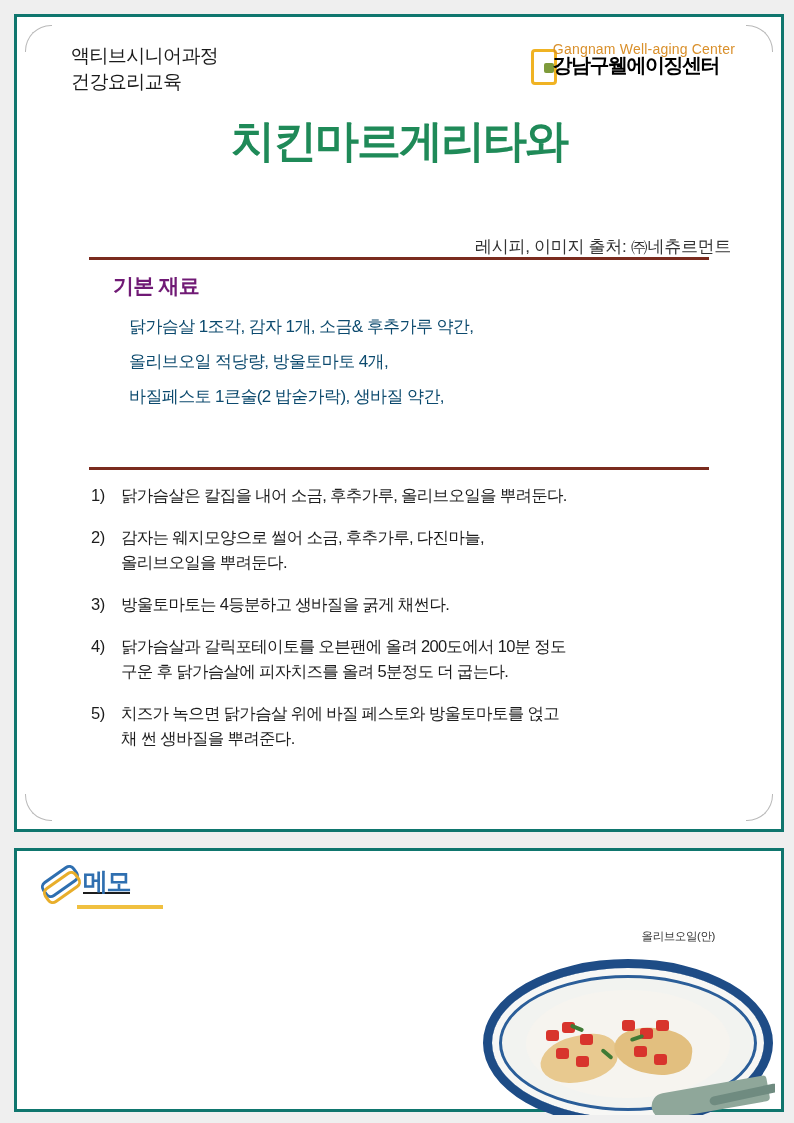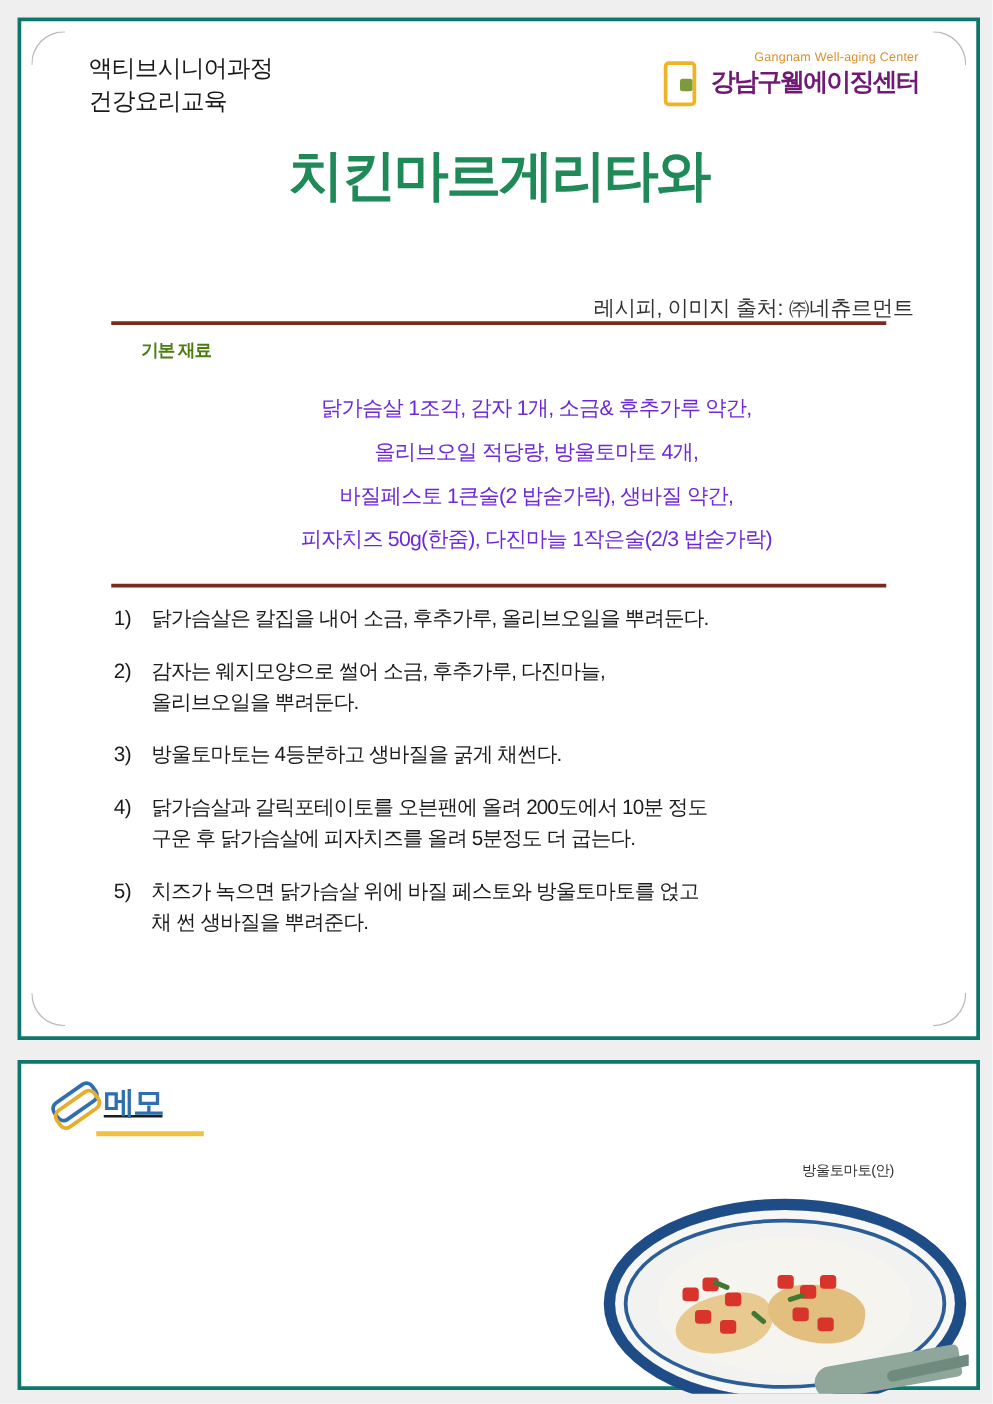--- a/index.html
+++ b/index.html
@@ -67,32 +67,32 @@
     position: absolute;
     right: 46px;
     top: 24px;
     width: 210px;
     height: 48px;
   }
   .logo-en {
     position: absolute;
     right: 0;
     top: 0;
-    font-size: 10px;
+    font-size: 14px;
     color: #d98f2a;
     letter-spacing: 0.2px;
     white-space: nowrap;
   }
   .logo-kr {
     position: absolute;
-    right: 0;
+    right: 16px;
     top: 11px;
     font-size: 20px;
     font-weight: 700;
-    color: #701a75;
+    color: #000000;
     letter-spacing: -1.5px;
     white-space: nowrap;
   }
   .logo-mark {
     position: absolute;
     left: 6px;
     top: 8px;
     width: 26px;
     height: 32px;
   }
@@ -140,36 +140,35 @@
     height: 3px;
     background: #7a2b1e;
   }
   .rule.top    { top: 240px; }
   .rule.bottom { top: 450px; }
 
   .ing-heading {
     position: absolute;
     left: 96px;
     top: 255px;
-    font-size: 14px;
+    font-size: 21px;
     font-weight: 700;
-    color: #4d7c0f;
+    color: #701a75;
     letter-spacing: -0.8px;
   }
   .ing-list {
     position: absolute;
     left: 112px;
     top: 292px;
     width: 600px;
     font-size: 17px;
     line-height: 35px;
     font-weight: 500;
     letter-spacing: -0.6px;
-    color: #6d28d9;
-    text-align: center;
+    color: #0c4a6e;
   }
 
   
   .steps {
     position: absolute;
     left: 74px;
     top: 466px;
     width: 660px;
   }
   .step {
@@ -341,21 +340,20 @@
   </div>
 
   <div class="source-line">레시피, 이미지 출처: ㈜네츄르먼트</div>
 
   <div class="rule top"></div>
   <div class="ing-heading">기본 재료</div>
   <div class="ing-list">
     <div>닭가슴살 1조각, 감자 1개, 소금&amp; 후추가루 약간,</div>
     <div>올리브오일 적당량, 방울토마토 4개,</div>
     <div>바질페스토 1큰술(2 밥숟가락), 생바질 약간,</div>
-    <div>피자치즈 50g(한줌), 다진마늘 1작은술(2/3 밥숟가락)</div>
   </div>
   <div class="rule bottom"></div>
 
   <div class="steps">
     <div class="step">
       <div class="step-num">1)</div>
       <div class="step-text">닭가슴살은 칼집을 내어 소금, 후추가루, 올리브오일을 뿌려둔다.</div>
     </div>
     <div class="step">
       <div class="step-num">2)</div>
@@ -382,21 +380,21 @@
 <div class="card card-bottom">
   <div class="memo-head">
     <div class="clip-icon">
       <div class="s1"></div>
       <div class="s2"></div>
     </div>
     <div class="memo-title">메모</div>
   </div>
   <div class="memo-underline"></div>
 
-  <div class="memo-caption">방울토마토(안)</div>
+  <div class="memo-caption">올리브오일(안)</div>
 
   <div class="photo">
     <div class="plate">
       <div class="plate-inner">
         <div class="chicken c1"></div>
         <div class="chicken c2"></div>
         <div class="tom" style="left:20px; top:40px;"></div>
         <div class="tom" style="left:36px; top:32px;"></div>
         <div class="tom" style="left:54px; top:44px;"></div>
         <div class="tom" style="left:30px; top:58px;"></div>

